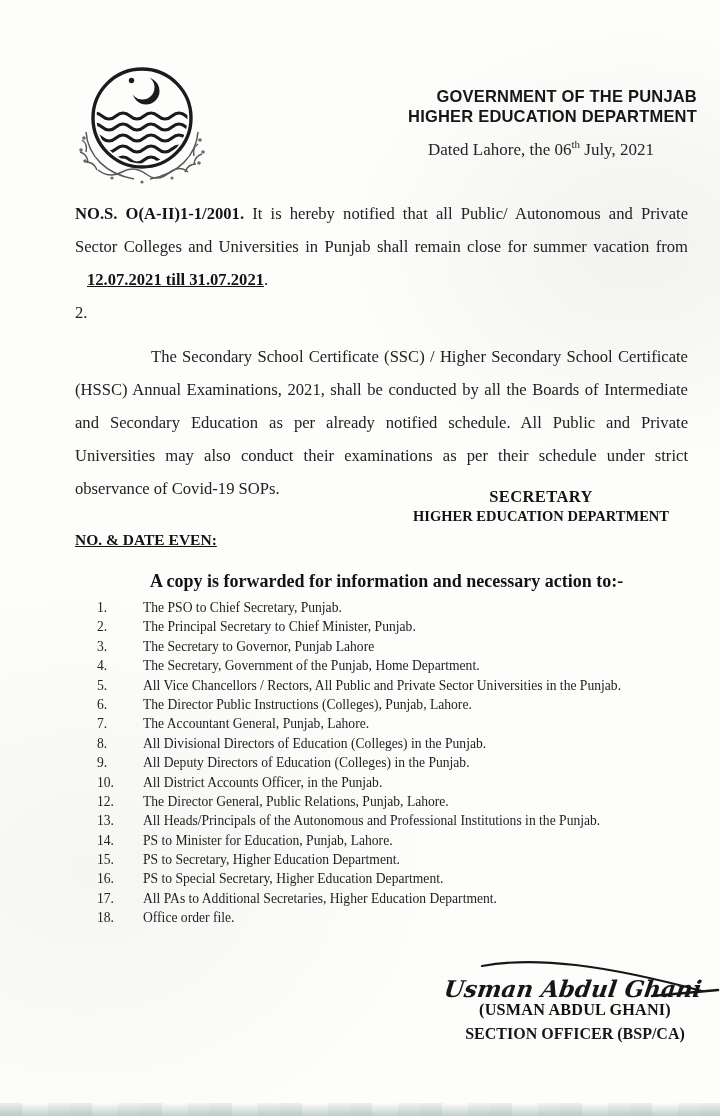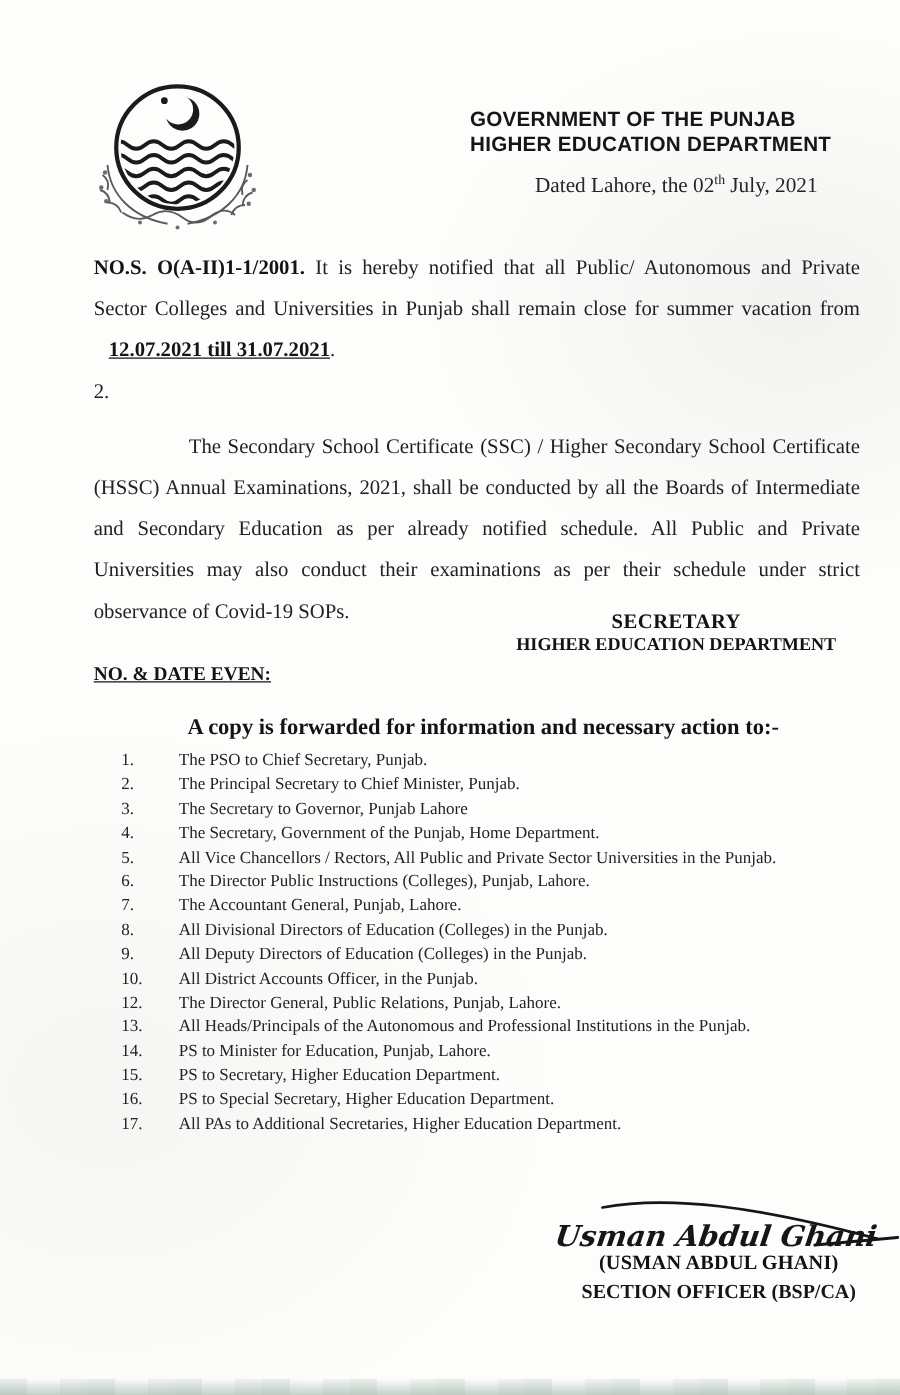--- a/index.html
+++ b/index.html
@@ -9,22 +9,22 @@
     font-family:"Liberation Serif", serif;
     color:#1e1e1e;
     background:
       radial-gradient(ellipse 420px 320px at 88% 22%, rgba(224,227,223,.38), transparent 70%),
       radial-gradient(ellipse 520px 420px at 12% 78%, rgba(228,230,226,.30), transparent 70%),
       #fdfdfc;
   }
   
   .logo { position:absolute; left:72px; top:58px; width:140px; height:146px; }
   .org-header {
-    position:absolute; left:376px; top:86px; width:298px;
-    text-align:left; font-family:"Liberation Sans", sans-serif;
+    position:absolute; left:399px; top:86px; width:298px;
+    text-align:right; font-family:"Liberation Sans", sans-serif;
     font-weight:bold; font-size:16.5px; line-height:20px; color:#161616;
     letter-spacing:.2px;
   }
   .date-line {
     position:absolute; left:392px; top:138px; width:298px;
     text-align:center; font-size:17px; color:#242424;
   }
   .date-line sup { font-size:11px; }
   
   .para {
@@ -129,21 +129,21 @@
         <circle cx="100" cy="120" r="1.6"></circle>
         <circle cx="70" cy="124" r="1.6"></circle>
     </g>
   </svg>
 
   <div class="org-header">
     <div>GOVERNMENT OF THE PUNJAB</div>
     <div>HIGHER EDUCATION DEPARTMENT</div>
   </div>
 
-  <div class="date-line"><span>Dated Lahore, the 02</span><sup>th</sup><span> July, 2021</span></div>
+  <div class="date-line"><span>Dated Lahore, the 06</span><sup>th</sup><span> July, 2021</span></div>
 
   <p class="para para1"><strong class="ref">NO.S. O(A-II)1-1/2001.</strong><span> It is hereby notified that all Public/ Autonomous and Private Sector Colleges and Universities in Punjab shall remain close for summer vacation from </span><strong class="dates">12.07.2021 till 31.07.2021</strong><span>.</span></p>
 
   <div class="para2-wrap">
     <span class="para2-num">2.</span>
     <p class="para para2">The Secondary School Certificate (SSC) / Higher Secondary School Certificate (HSSC) Annual Examinations, 2021, shall be conducted by all the Boards of Intermediate and Secondary Education as per already notified schedule. All Public and Private Universities may also conduct their examinations as per their schedule under strict observance of Covid-19 SOPs.</p>
   </div>
 
   <div class="secretary-block">
     <div class="t1">SECRETARY</div>
@@ -229,20 +229,24 @@
       <li>
         <span class="num">16.</span>
         <span class="txt">PS to Special Secretary, Higher Education Department.</span>
       </li>
 
       <li>
         <span class="num">17.</span>
         <span class="txt">All PAs to Additional Secretaries, Higher Education Department.</span>
       </li>
 
+      <li>
+        <span class="num">18.</span>
+        <span class="txt">Office order file.</span>
+      </li>
     </ol>
 
   <svg class="sig-svg" viewBox="0 0 290 55" aria-hidden="true">
     <path d="M52 13 C105 3, 175 12, 272 38" stroke="#161616" stroke-width="2.2" fill="none" stroke-linecap="round"></path>
     <text class="sig-script" x="148" y="44" text-anchor="middle" transform="skewX(-8)">Usman Abdul Ghani</text>
     <path d="M222 43 L288 37" stroke="#161616" stroke-width="2.6" fill="none" stroke-linecap="round"></path>
   </svg>
 
   <div class="sig-name">(USMAN ABDUL GHANI)</div>
   <div class="sig-title">SECTION OFFICER (BSP/CA)</div>

